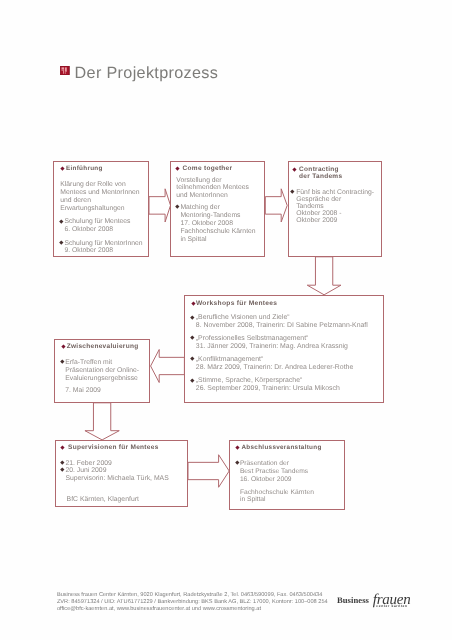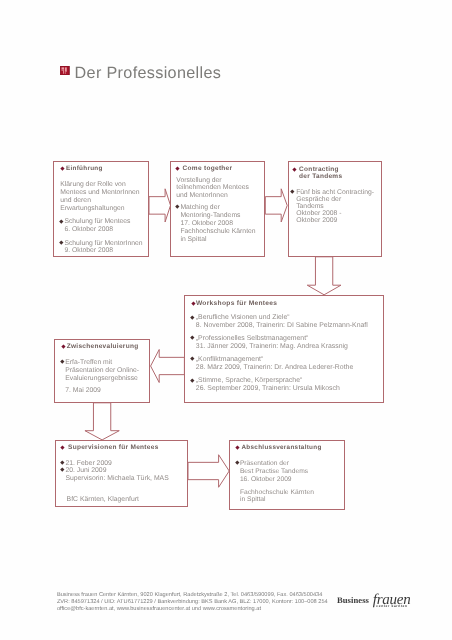--- a/index.html
+++ b/index.html
@@ -40,21 +40,21 @@
   <div id="header">
     <svg id="logo-mark" viewBox="0 0 10 10">
       <rect x="0" y="0" width="10" height="10" fill="#a8132a"></rect>
       <rect x="0" y="0" width="10" height="10" fill="none" stroke="#7d0f20" stroke-width="1"></rect>
       <rect x="1.5" y="1.5" width="2.9" height="2.4" fill="#e99ca2"></rect>
       <rect x="5.3" y="1.5" width="2.0" height="4.8" fill="#e99ca2"></rect>
       <rect x="3.3" y="3.9" width="1.1" height="4.6" fill="#e99ca2"></rect>
       <rect x="1.5" y="3.9" width="1.8" height="1.4" fill="#d4757e"></rect>
       <rect x="5.3" y="6.9" width="1.2" height="1.6" fill="#d4757e"></rect>
     </svg>
-    <span id="page-title">Der Professionelles</span>
+    <span id="page-title">Der Projektprozess</span>
   </div>
 
   <div id="flow">
     <svg id="arrows" viewBox="0 0 452 640">
         <polygon points="149,196.65 165.1,196.65 165.1,188.8 170.5,205.4 165.1,222 165.1,214.15 149,214.15" fill="#ffffff" stroke="#b0696e" stroke-width="1" stroke-linejoin="miter"></polygon>
         <polygon points="265.3,196.65 281.2,196.65 281.2,188.8 287.2,205.4 281.2,222 281.2,214.15 265.3,214.15" fill="#ffffff" stroke="#b0696e" stroke-width="1" stroke-linejoin="miter"></polygon>
         <polygon points="315.45,256.8 315.45,285.2 307.25,285.2 324.1,294.8 340.95,285.2 332.75,285.2 332.75,256.8" fill="#ffffff" stroke="#b0696e" stroke-width="1" stroke-linejoin="miter"></polygon>
         <polygon points="184.4,357.35 159.2,357.35 159.2,349.5 150.6,366 159.2,382.5 159.2,374.65 184.4,374.65" fill="#ffffff" stroke="#b0696e" stroke-width="1" stroke-linejoin="miter"></polygon>
         <polygon points="93.45,402.8 93.45,430.7 84.95,430.7 102.1,439.9 119.25,430.7 110.75,430.7 110.75,402.8" fill="#ffffff" stroke="#b0696e" stroke-width="1" stroke-linejoin="miter"></polygon>
         <polygon points="188,462.35 218.6,462.35 218.6,454.75 229.2,471 218.6,487.25 218.6,479.65 188,479.65" fill="#ffffff" stroke="#b0696e" stroke-width="1" stroke-linejoin="miter"></polygon>

